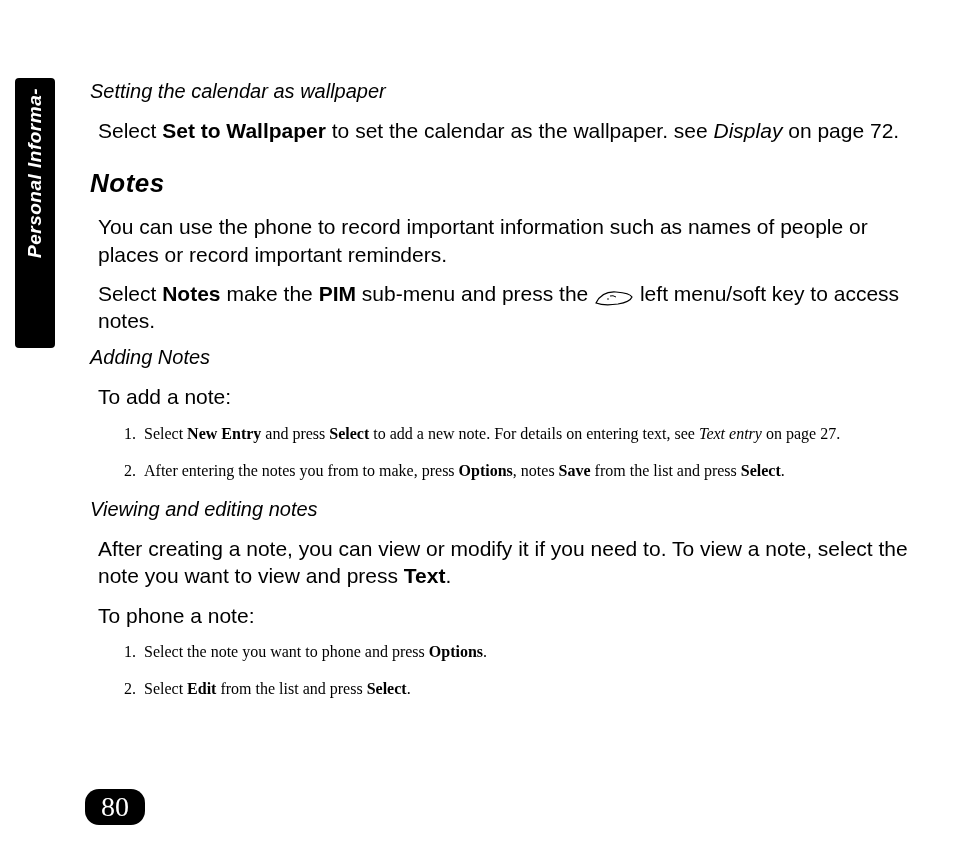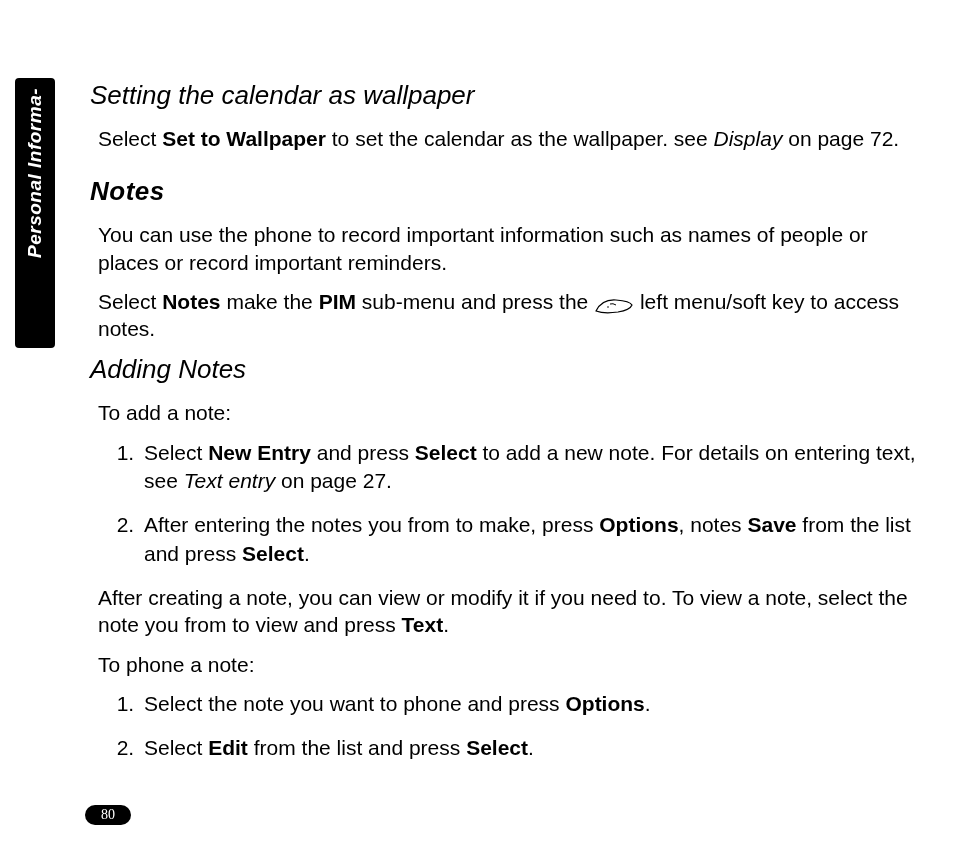--- a/index.html
+++ b/index.html
@@ -36,61 +36,62 @@
     justify-content: flex-end;
     padding: 10px 0;
     letter-spacing: 0.5px;
   }
   .side-tab span {
     padding: 0 8px;
   }
   h2 {
     font-style: italic;
     font-weight: normal;
-    font-size: 26px;
+    font-size: 20px;
     margin: 0 0 14px 0;
     font-family: Arial, Helvetica, sans-serif;
   }
   h3 {
     font-weight: 900;
     font-style: italic;
     font-size: 26px;
     margin: 24px 0 14px 0;
     font-family: Arial, Helvetica, sans-serif;
     letter-spacing: 0.5px;
   }
   p {
     font-size: 21px;
     line-height: 1.3;
     margin: 0 0 12px 8px;
   }
   ol {
     margin: 0 0 16px 0;
     padding-left: 50px;
-    font-size: 21px;
+    font-size: 16px;
     line-height: 1.35;
+    font-family: Liberation Serif, serif;
   }
   ol li {
     margin-bottom: 16px;
     padding-left: 4px;
   }
   .key-icon {
     display: inline-block;
     width: 40px;
     height: 18px;
     vertical-align: middle;
     position: relative;
   }
   .page-number {
     position: absolute;
     bottom: 26px;
     left: 85px;
     background: #000000;
     color: #ffffff;
-    font-size: 14px;
+    font-size: 28px;
     padding: 2px 16px;
     border-radius: 14px;
     font-family: "Times New Roman", serif;
   }
   .bind-italic { font-style: italic; }
   .bind-bold { font-weight: bold; }
 </style>
 </head>
 <body>
 
@@ -128,23 +129,24 @@
 
   <ol>
     <li>
       <span>Select </span><span class="bind-bold">New Entry</span><span> and press </span><span class="bind-bold">Select</span><span> to add a new note. For details on entering text, see </span><span class="bind-italic"> Text entry </span><span> on page 27.</span>
     </li>
     <li>
       <span> After entering the notes you from to make, press </span><span class="bind-bold">Options</span><span>, notes </span><span class="bind-bold">Save</span><span> from the list and press </span><span class="bind-bold">Select</span><span>.</span>
     </li>
   </ol>
 
+  <h2>Viewing and editing notes</h2>
 
   <p>
-    <span>After creating a note, you can view or modify it if you need to. To view a note, select the note you from to view and press </span><span class="bind-bold">Text</span><span>.</span>
+    <span>After creating a note, you can view or modify it if you need to. To view a note, select the note you want to view and press </span><span class="bind-bold">Text</span><span>.</span>
   </p>
 
   <p>To phone a note:</p>
 
   <ol>
     <li>
       <span>Select the note you want to phone and press </span><span class="bind-bold">Options</span><span>.</span>
     </li>
     <li>
       <span> Select </span><span class="bind-bold">Edit</span><span> from the list and press </span><span class="bind-bold">Select</span><span>.</span>

